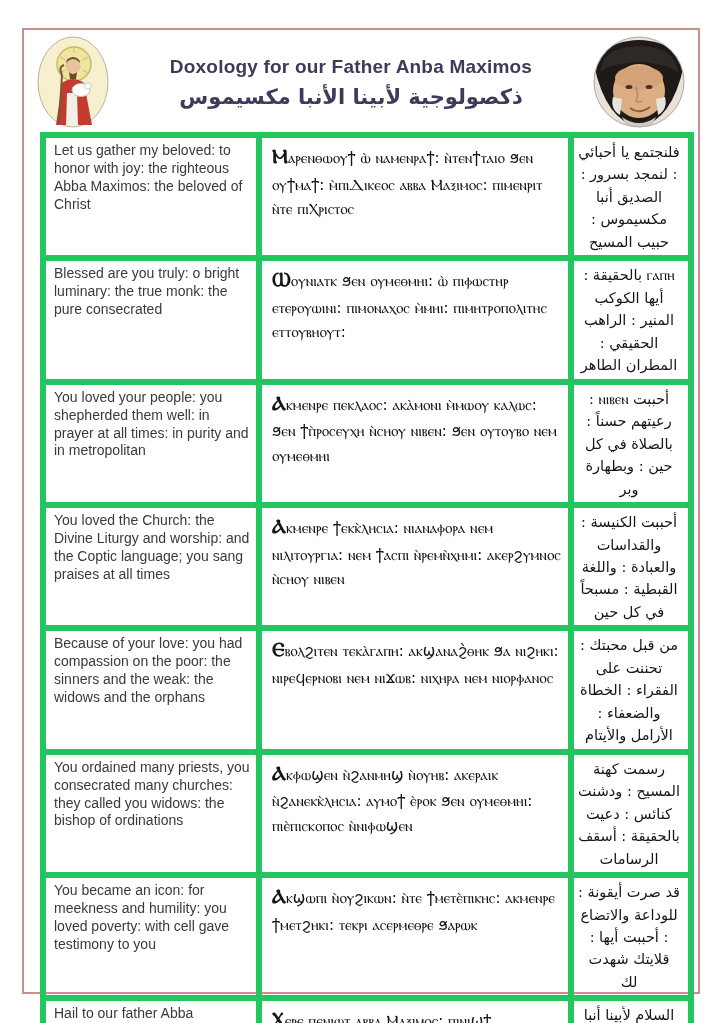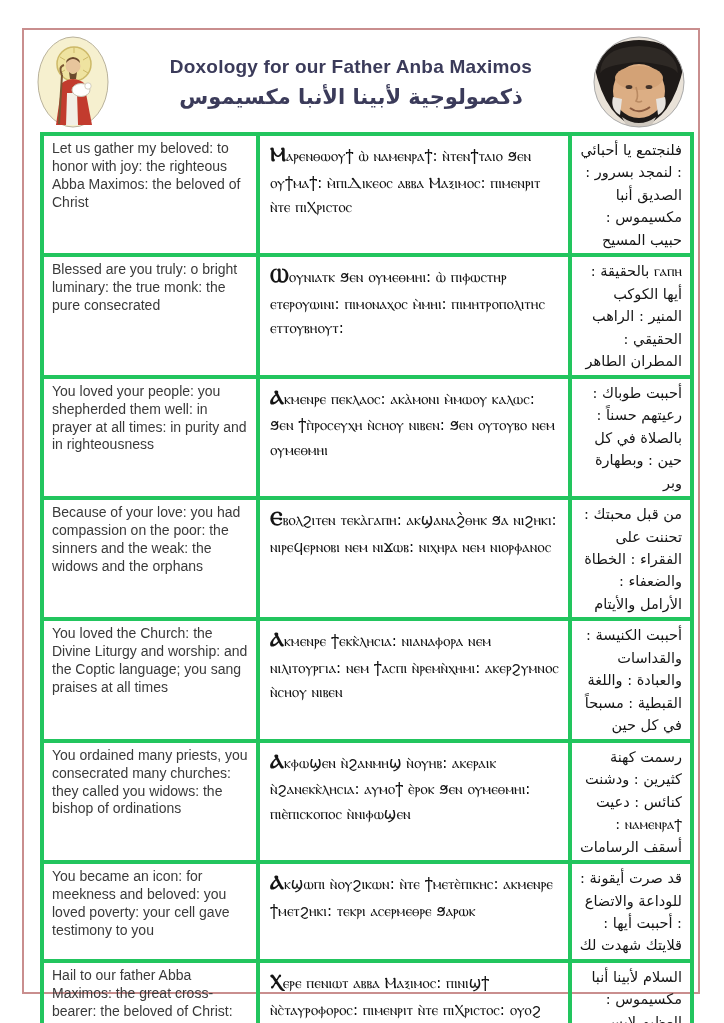--- a/index.html
+++ b/index.html
@@ -11,28 +11,28 @@
   .header{display:flex;align-items:center;justify-content:space-between;
           height:100px;padding:2px 12px 0 12px;}
   .titles{flex:1;text-align:center;}
   .title-en{font-size:19px;font-weight:bold;color:#3b3b5a;letter-spacing:.2px;}
   .title-ar{font-size:21px;font-weight:bold;color:#3b3b5a;margin-top:7px;
             direction:rtl;font-family:"DejaVu Sans","Liberation Serif",sans-serif;}
   .icon-img{width:74px;height:94px;flex:0 0 auto;}
   .photo-img{width:94px;height:94px;flex:0 0 auto;}
   
   table.dox{border-collapse:collapse;margin:0 0 0 16px;width:654px;table-layout:fixed;}
-  table.dox td{border:4px solid #22c55e;vertical-align:top;box-sizing:border-box;}
+  table.dox td{border:6px solid #22c55e;vertical-align:top;box-sizing:border-box;}
   td.en{font-size:14px;line-height:1.28;color:#3a3a3a;padding:4px 6px 3px 8px;
         font-family:"Liberation Sans",sans-serif;}
   td.cop{font-size:15px;line-height:1.62;color:#151515;padding:3px 6px 6px 10px;
          font-family:"DejaVu Sans",sans-serif;}
   td.cop::first-letter{font-size:1.3em;font-weight:bold;}
   td.ar{font-size:14.5px;line-height:1.55;color:#151515;padding:3px 8px 2px 4px;
-        direction:rtl;text-align:right;font-family:"DejaVu Sans",sans-serif;}
+        direction:rtl;text-align:center;font-family:"DejaVu Sans",sans-serif;}
 </style>
 </head>
 <body>
 
 <div class="page">
   <div class="frame">
 
     <div class="header">
       <svg class="icon-img" viewBox="0 0 74 94" xmlns="http://www.w3.org/2000/svg">
         <ellipse cx="37" cy="47" rx="35" ry="45" fill="#f6f0cf" stroke="#b9b29b" stroke-width="1"></ellipse>
@@ -95,41 +95,41 @@
           <td class="en">Let us gather my beloved: to honor with joy: the righteous Abba Maximos: the beloved of Christ</td>
           <td class="cop">Ⲙⲁⲣⲉⲛⲑⲱⲟⲩϯ ⲱ̀ ⲛⲁⲙⲉⲛⲣⲁϯ: ⲛ̀ⲧⲉⲛϯⲧⲁⲓⲟ ϧⲉⲛ ⲟⲩϯⲙⲁϯ: ⲙ̀ⲡⲓⲆⲓⲕⲉⲟⲥ ⲁⲃⲃⲁ Ⲙⲁⲝⲓⲙⲟⲥ: ⲡⲓⲙⲉⲛⲣⲓⲧ ⲛ̀ⲧⲉ ⲡⲓⲬⲣⲓⲥⲧⲟⲥ</td>
           <td class="ar">فلنجتمع يا أحبائي : لنمجد بسرور : الصديق أنبا مكسيموس : حبيب المسيح</td>
         </tr>
         <tr style="height:86px">
           <td class="en">Blessed are you truly: o bright luminary: the true monk: the pure consecrated</td>
           <td class="cop">Ⲱⲟⲩⲛⲓⲁⲧⲕ ϧⲉⲛ ⲟⲩⲙⲉⲑⲙⲏⲓ: ⲱ̀ ⲡⲓⲫⲱⲥⲧⲏⲣ ⲉⲧⲉⲣⲟⲩⲱⲓⲛⲓ: ⲡⲓⲙⲟⲛⲁⲭⲟⲥ ⲙ̀ⲙⲏⲓ: ⲡⲓⲙⲏⲧⲣⲟⲡⲟⲗⲓⲧⲏⲥ ⲉⲧⲧⲟⲩⲃⲏⲟⲩⲧ:</td>
           <td class="ar">ⲅⲁⲡⲏ بالحقيقة : أيها الكوكب المنير : الراهب الحقيقي : المطران الطاهر</td>
         </tr>
         <tr style="height:79px">
-          <td class="en">You loved your people: you shepherded them well: in prayer at all times: in purity and in righteousness</td>
+          <td class="en">You loved your people: you shepherded them well: in prayer at all times: in purity and in metropolitan</td>
           <td class="cop">Ⲁⲕⲙⲉⲛⲣⲉ ⲡⲉⲕⲗⲁⲟⲥ: ⲁⲕⲁ̀ⲙⲟⲛⲓ ⲙ̀ⲙⲱⲟⲩ ⲕⲁⲗⲱⲥ: ϧⲉⲛ ϯⲡ̀ⲣⲟⲥⲉⲩⲭⲏ ⲛ̀ⲥⲏⲟⲩ ⲛⲓⲃⲉⲛ: ϧⲉⲛ ⲟⲩⲧⲟⲩⲃⲟ ⲛⲉⲙ ⲟⲩⲙⲉⲑⲙⲏⲓ</td>
-          <td class="ar">أحببت طوباك : رعيتهم حسناً : بالصلاة في كل حين : وبطهارة وبر</td>
+          <td class="ar">أحببت ⲛⲓⲃⲉⲛ : رعيتهم حسناً : بالصلاة في كل حين : وبطهارة وبر</td>
+        </tr>
+        <tr style="height:77px">
+          <td class="en">You loved the Church: the Divine Liturgy and worship: and the Coptic language; you sang praises at all times</td>
+          <td class="cop">Ⲁⲕⲙⲉⲛⲣⲉ ϯⲉⲕⲕ̀ⲗⲏⲥⲓⲁ: ⲛⲓⲁⲛⲁⲫⲟⲣⲁ ⲛⲉⲙ ⲛⲓⲗⲓⲧⲟⲩⲣⲅⲓⲁ: ⲛⲉⲙ ϯⲁⲥⲡⲓ ⲛ̀ⲣⲉⲙⲛ̀ⲭⲏⲙⲓ: ⲁⲕⲉⲣϩⲩⲙⲛⲟⲥ ⲛ̀ⲥⲏⲟⲩ ⲛⲓⲃⲉⲛ</td>
+          <td class="ar">أحببت الكنيسة : والقداسات والعبادة : واللغة القبطية : مسبحاً في كل حين</td>
         </tr>
         <tr style="height:78px">
           <td class="en">Because of your love: you had compassion on the poor: the sinners and the weak: the widows and the orphans</td>
           <td class="cop">Ⲉⲃⲟⲗϩⲓⲧⲉⲛ ⲧⲉⲕⲁ̀ⲅⲁⲡⲏ: ⲁⲕϣⲁⲛⲁϩ̀ⲑⲏⲕ ϧⲁ ⲛⲓϩⲏⲕⲓ: ⲛⲓⲣⲉϥⲉⲣⲛⲟⲃⲓ ⲛⲉⲙ ⲛⲓϫⲱⲃ: ⲛⲓⲭⲏⲣⲁ ⲛⲉⲙ ⲛⲓⲟⲣⲫⲁⲛⲟⲥ</td>
           <td class="ar">من قبل محبتك : تحننت على الفقراء : الخطاة والضعفاء : الأرامل والأيتام</td>
         </tr>
-        <tr style="height:77px">
-          <td class="en">You loved the Church: the Divine Liturgy and worship: and the Coptic language; you sang praises at all times</td>
-          <td class="cop">Ⲁⲕⲙⲉⲛⲣⲉ ϯⲉⲕⲕ̀ⲗⲏⲥⲓⲁ: ⲛⲓⲁⲛⲁⲫⲟⲣⲁ ⲛⲉⲙ ⲛⲓⲗⲓⲧⲟⲩⲣⲅⲓⲁ: ⲛⲉⲙ ϯⲁⲥⲡⲓ ⲛ̀ⲣⲉⲙⲛ̀ⲭⲏⲙⲓ: ⲁⲕⲉⲣϩⲩⲙⲛⲟⲥ ⲛ̀ⲥⲏⲟⲩ ⲛⲓⲃⲉⲛ</td>
-          <td class="ar">أحببت الكنيسة : والقداسات والعبادة : واللغة القبطية : مسبحاً في كل حين</td>
-        </tr>
         <tr style="height:76px">
           <td class="en">You ordained many priests, you consecrated many churches: they called you widows: the bishop of ordinations</td>
           <td class="cop">Ⲁⲕⲫⲱϣⲉⲛ ⲛ̀ϩⲁⲛⲙⲏϣ ⲛ̀ⲟⲩⲏⲃ: ⲁⲕⲉⲣⲁⲓⲕ ⲛ̀ϩⲁⲛⲉⲕⲕ̀ⲗⲏⲥⲓⲁ: ⲁⲩⲙⲟϯ ⲉ̀ⲣⲟⲕ ϧⲉⲛ ⲟⲩⲙⲉⲑⲙⲏⲓ: ⲡⲓⲉ̀ⲡⲓⲥⲕⲟⲡⲟⲥ ⲛ̀ⲛⲓⲫⲱϣⲉⲛ</td>
-          <td class="ar">رسمت كهنة كثيرين : ودشنت كنائس : دعيت ⲛⲁⲙⲉⲛⲣⲁϯ : أسقف الرسامات</td>
+          <td class="ar">رسمت كهنة المسيح : ودشنت كنائس : دعيت بالحقيقة : أسقف الرسامات</td>
         </tr>
         <tr style="height:79px">
-          <td class="en">You became an icon: for meekness and beloved: you loved poverty: your cell gave testimony to you</td>
+          <td class="en">You became an icon: for meekness and humility: you loved poverty: with cell gave testimony to you</td>
           <td class="cop">Ⲁⲕϣⲱⲡⲓ ⲛ̀ⲟⲩϩⲓⲕⲱⲛ: ⲛ̀ⲧⲉ ϯⲙⲉⲧⲉ̀ⲡⲓⲕⲏⲥ: ⲁⲕⲙⲉⲛⲣⲉ ϯⲙⲉⲧϩⲏⲕⲓ: ⲧⲉⲕⲣⲓ ⲁⲥⲉⲣⲙⲉⲑⲣⲉ ϧⲁⲣⲱⲕ</td>
           <td class="ar">قد صرت أيقونة : للوداعة والاتضاع : أحببت أيها : قلايتك شهدت لك</td>
         </tr>
         <tr style="height:86px">
           <td class="en">Hail to our father Abba Maximos: the great cross-bearer: the beloved of Christ: and the true ascetic</td>
           <td class="cop">Ⲭⲉⲣⲉ ⲡⲉⲛⲓⲱⲧ ⲁⲃⲃⲁ Ⲙⲁⲝⲓⲙⲟⲥ: ⲡⲓⲛⲓϣϯ ⲛ̀ⲥ̀ⲧⲁⲩⲣⲟⲫⲟⲣⲟⲥ: ⲡⲓⲙⲉⲛⲣⲓⲧ ⲛ̀ⲧⲉ ⲡⲓⲬⲣⲓⲥⲧⲟⲥ: ⲟⲩⲟϩ ⲡⲓⲁⲥⲕⲏⲧⲏⲥ ⲙ̀ⲙⲏⲓ</td>
           <td class="ar">السلام لأبينا أنبا مكسيموس : العظيم لابس الصليب : حبيب المسيح : والناسك الحقيقي</td>
         </tr>
 
       </tbody>

